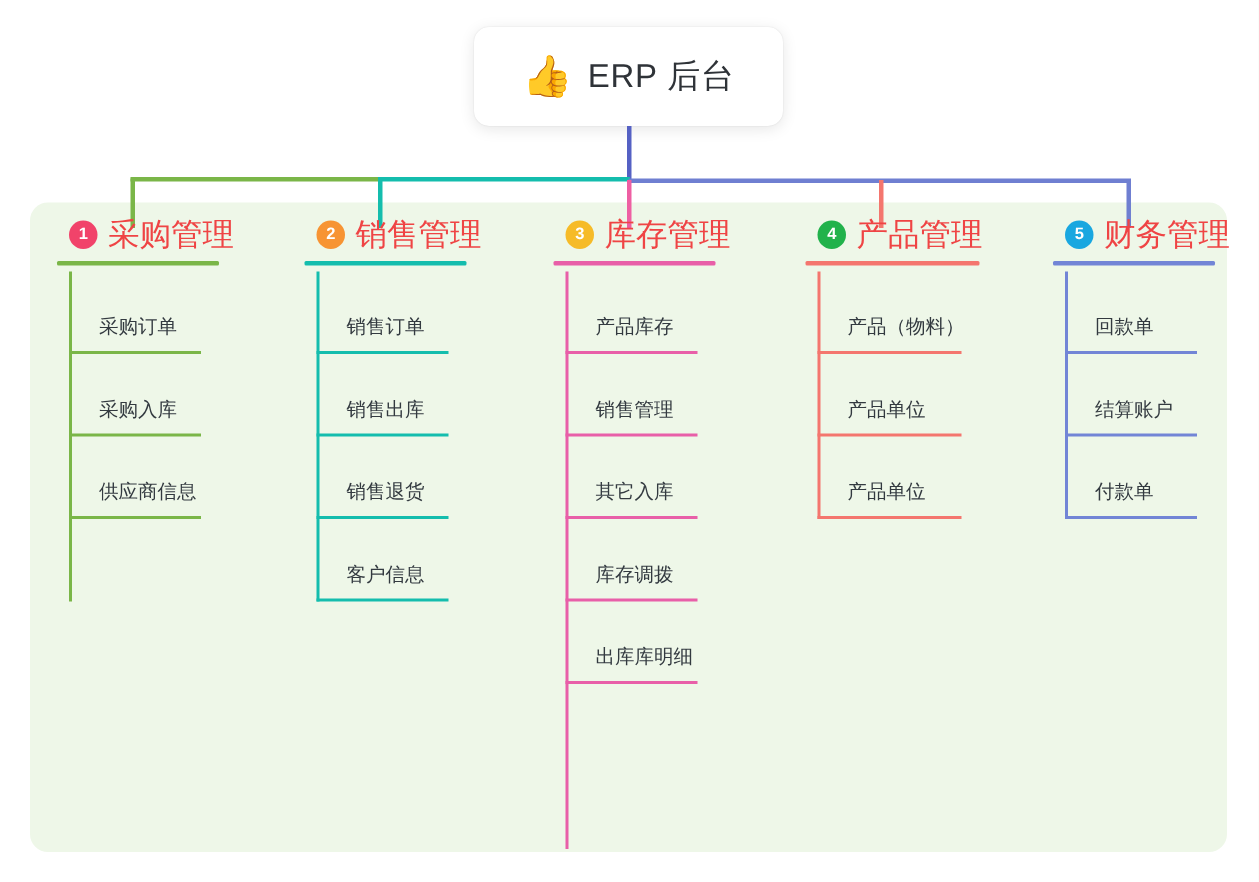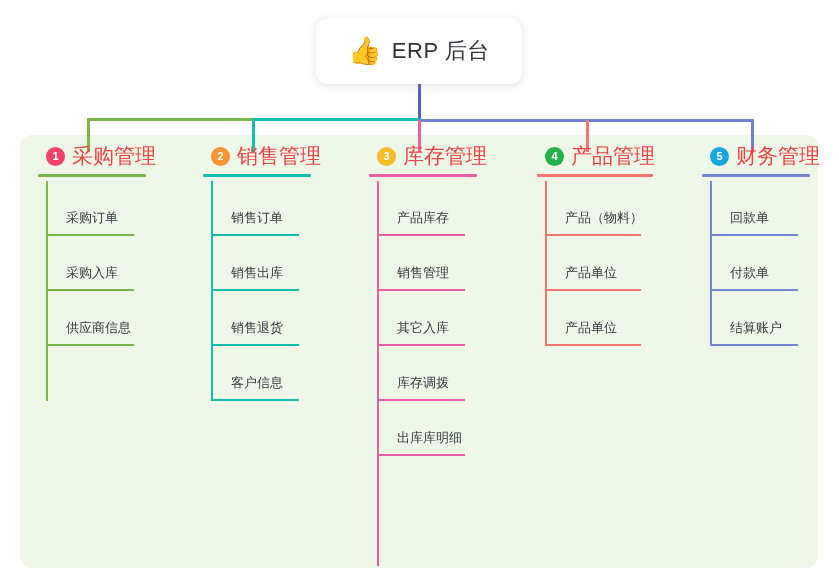--- a/index.html
+++ b/index.html
@@ -272,23 +272,23 @@
       <span class="col-title">财务管理</span>
     </div>
     <div class="col-header-rule" style="background: rgb(114, 133, 214); width: 108px;"></div>
     <div class="col-body">
         <div class="spine" style="background: rgb(114, 133, 214); height: 165px;"></div>
         <div class="leaf">
           <span class="leaf-text">回款单</span>
           <div class="leaf-rule" style="background: rgb(114, 133, 214); width: 88px;"></div>
         </div>
         <div class="leaf">
+          <span class="leaf-text">结算账户</span>
+          <div class="leaf-rule" style="background: rgb(114, 133, 214); width: 88px;"></div>
+        </div>
+        <div class="leaf">
           <span class="leaf-text">付款单</span>
           <div class="leaf-rule" style="background: rgb(114, 133, 214); width: 88px;"></div>
         </div>
-        <div class="leaf">
-          <span class="leaf-text">结算账户</span>
-          <div class="leaf-rule" style="background: rgb(114, 133, 214); width: 88px;"></div>
-        </div>
       </div>
   </div>
 
 </div>
 
 </body></html>

